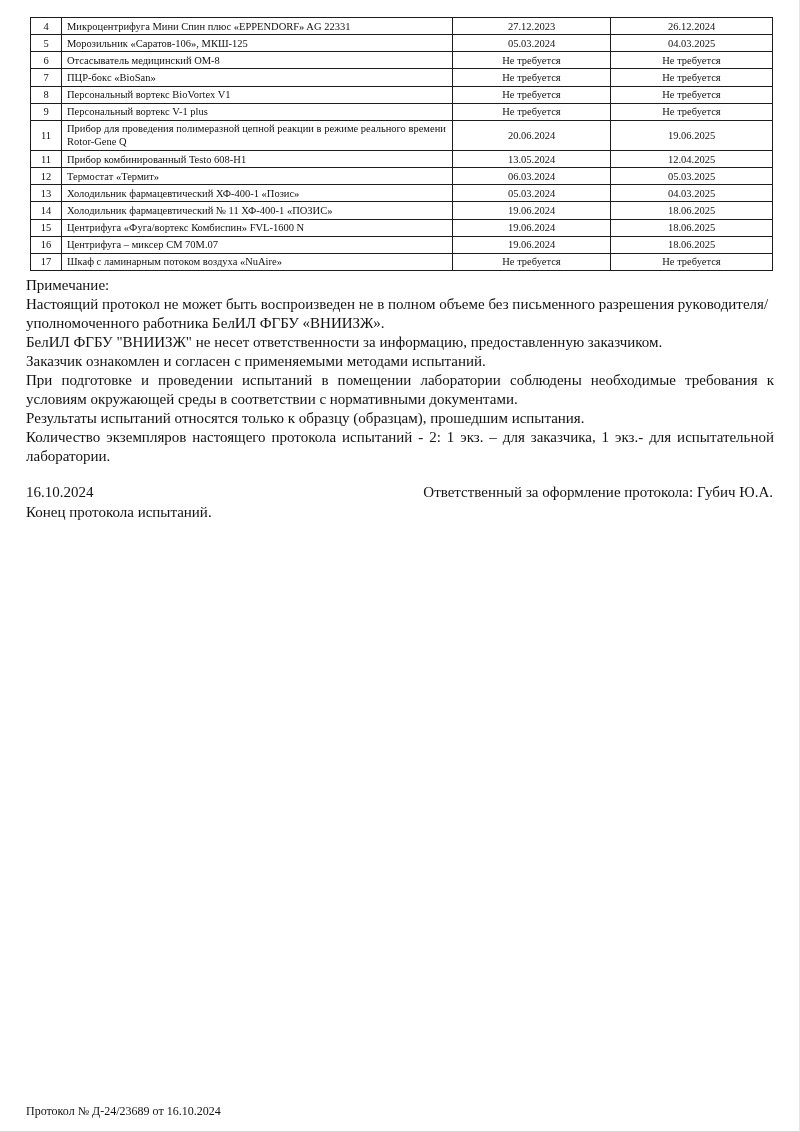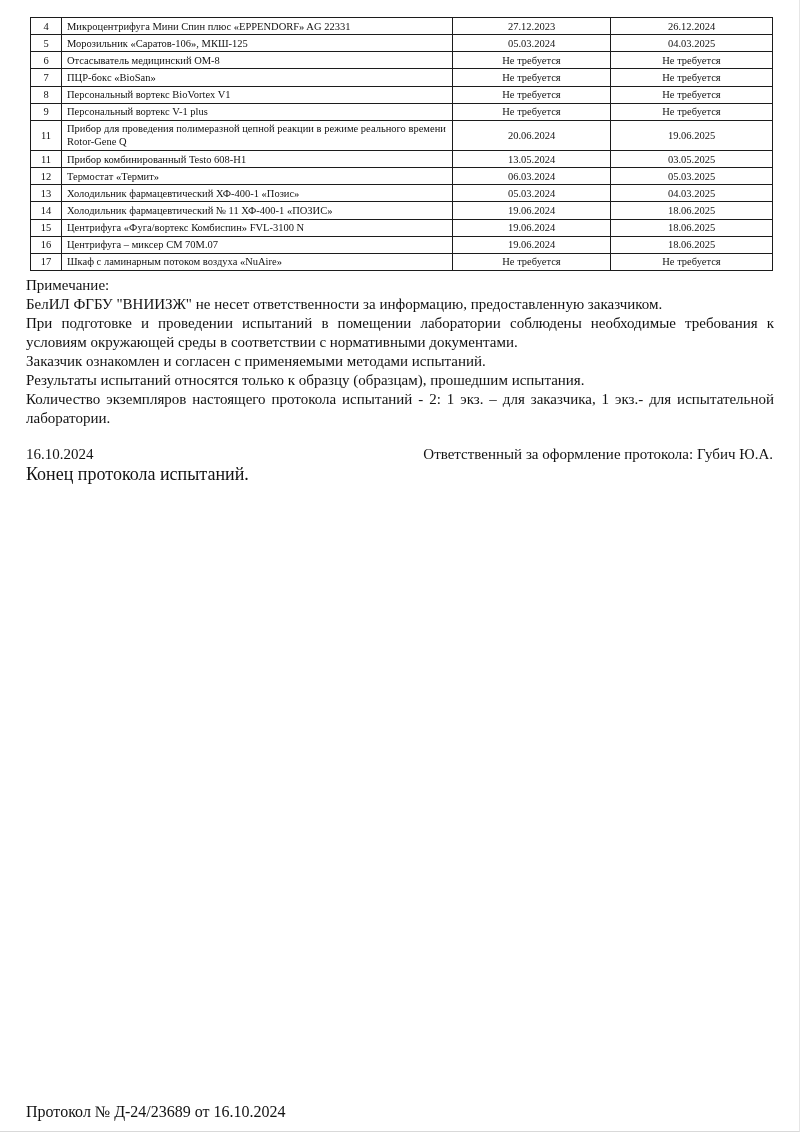--- a/index.html
+++ b/index.html
@@ -41,27 +41,27 @@
   .notes .justify{text-align:justify;}
   .sig-row{
     margin:17px 26px 0 26px;
     display:flex;
     justify-content:space-between;
     font-size:15px;
     line-height:19px;
   }
   .end-line{
     margin:1px 26px 16px 26px;
-    font-size:18px;
+    font-size:15px;
     line-height:19px;
   }
   .footer{
     position:absolute;
     left:26px;right:13px;bottom:11px;
-    font-size:16px;
+    font-size:12px;
     line-height:17px;
   }
   .footer-row{
     display:flex;
     justify-content:space-between;
     align-items:baseline;
   }
 </style>
 </head>
 <body>
@@ -115,21 +115,21 @@
         <tr>
           <td class="c">11</td>
           <td>Прибор для проведения полимеразной цепной реакции в режиме реального времени Rotor-Gene Q</td>
           <td class="c">20.06.2024</td>
           <td class="c">19.06.2025</td>
         </tr>
         <tr>
           <td class="c">11</td>
           <td>Прибор комбинированный Testo 608-H1</td>
           <td class="c">13.05.2024</td>
-          <td class="c">03.05.2025</td>
+          <td class="c">12.04.2025</td>
         </tr>
         <tr>
           <td class="c">12</td>
           <td>Термостат «Термит»</td>
           <td class="c">06.03.2024</td>
           <td class="c">05.03.2025</td>
         </tr>
         <tr>
           <td class="c">13</td>
           <td>Холодильник фармацевтический ХФ-400-1 «Позис»</td>
@@ -137,21 +137,21 @@
           <td class="c">04.03.2025</td>
         </tr>
         <tr>
           <td class="c">14</td>
           <td>Холодильник фармацевтический № 11 ХФ-400-1 «ПОЗИС»</td>
           <td class="c">19.06.2024</td>
           <td class="c">18.06.2025</td>
         </tr>
         <tr>
           <td class="c">15</td>
-          <td>Центрифуга «Фуга/вортекс Комбиспин» FVL-3100 N</td>
+          <td>Центрифуга «Фуга/вортекс Комбиспин» FVL-1600 N</td>
           <td class="c">19.06.2024</td>
           <td class="c">18.06.2025</td>
         </tr>
         <tr>
           <td class="c">16</td>
           <td>Центрифуга – миксер СМ 70М.07</td>
           <td class="c">19.06.2024</td>
           <td class="c">18.06.2025</td>
         </tr>
         <tr>
@@ -159,23 +159,24 @@
           <td>Шкаф с ламинарным потоком воздуха «NuAire»</td>
           <td class="c">Не требуется</td>
           <td class="c">Не требуется</td>
         </tr>
       </tbody>
   </table>
 
   <div class="notes">
     <div class="para">Примечание:</div>
     <div id="notes-paras">
+        <div class="para">Настоящий протокол не может быть воспроизведен не в полном объеме без письменного разрешения руководителя/уполномоченного работника БелИЛ ФГБУ «ВНИИЗЖ».</div>
         <div class="para">БелИЛ ФГБУ "ВНИИЗЖ" не несет ответственности за информацию, предоставленную заказчиком.</div>
+        <div class="para">Заказчик ознакомлен и согласен с применяемыми методами испытаний.</div>
         <div class="para justify">При подготовке и проведении испытаний в помещении лаборатории соблюдены необходимые требования к условиям окружающей среды в соответствии с нормативными документами.</div>
-        <div class="para">Заказчик ознакомлен и согласен с применяемыми методами испытаний.</div>
         <div class="para bold">Результаты испытаний относятся только к образцу (образцам), прошедшим испытания.</div>
         <div class="para justify">Количество экземпляров настоящего протокола испытаний - 2: 1 экз. – для заказчика, 1 экз.- для испытательной лаборатории.</div>
       </div>
   </div>
 
   <div class="sig-row">
     <span>16.10.2024</span>
     <span>Ответственный за оформление протокола: Губич Ю.А.</span>
   </div>
 

